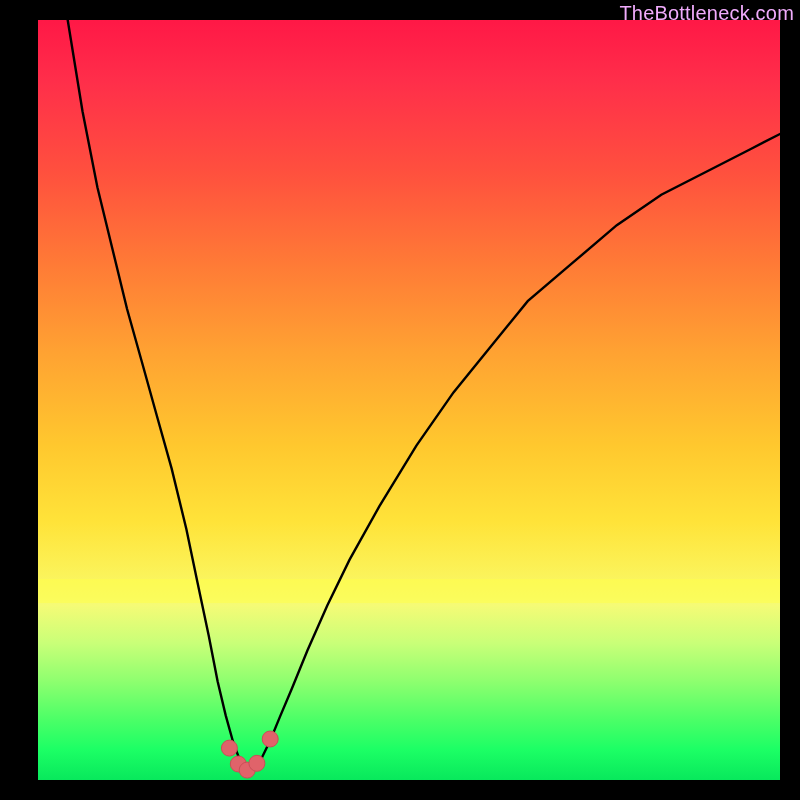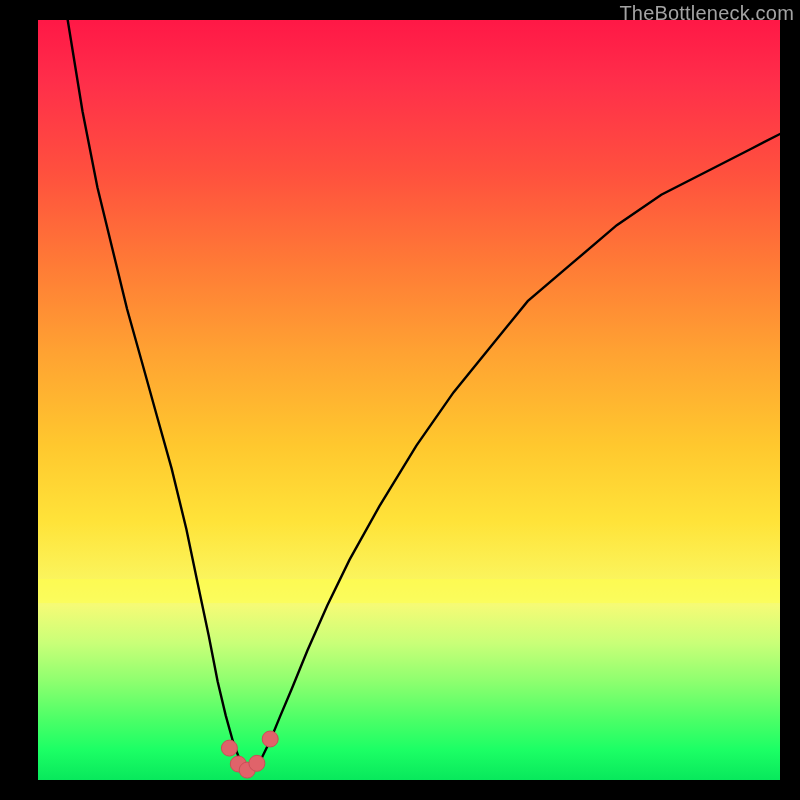--- a/index.html
+++ b/index.html
@@ -47,21 +47,21 @@
     right: 0;
     top: 73.5%;
     height: 3.2%;
     background: #ffff4a;
     opacity: 0.55;
   }
   .watermark {
     position: absolute;
     top: 2px;
     right: 6px;
-    color: #a3a3a3;
+    color: #f0abfc;
     font-size: 20px;
     font-weight: 500;
     letter-spacing: 0.2px;
   }
   svg.curve {
     position: absolute;
     left: 0;
     top: 0;
     width: 100%;
     height: 100%;

